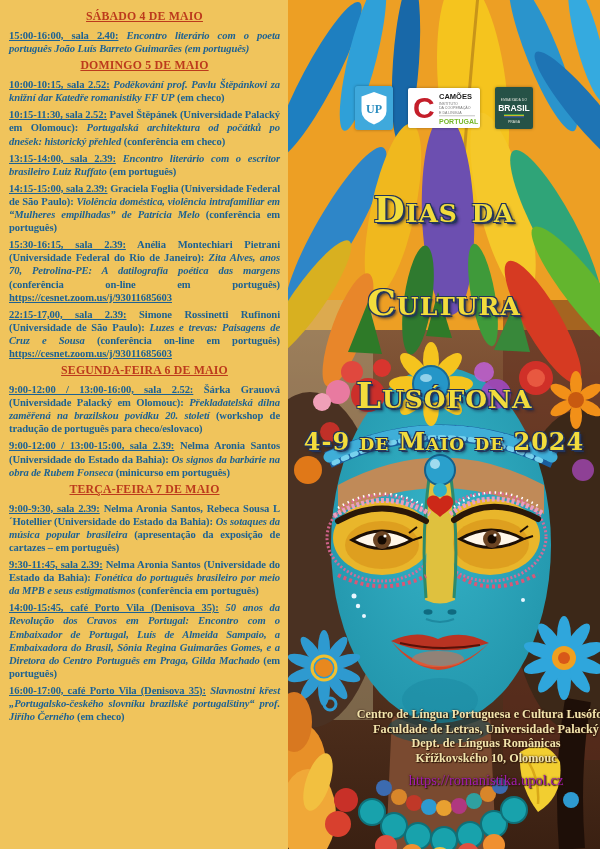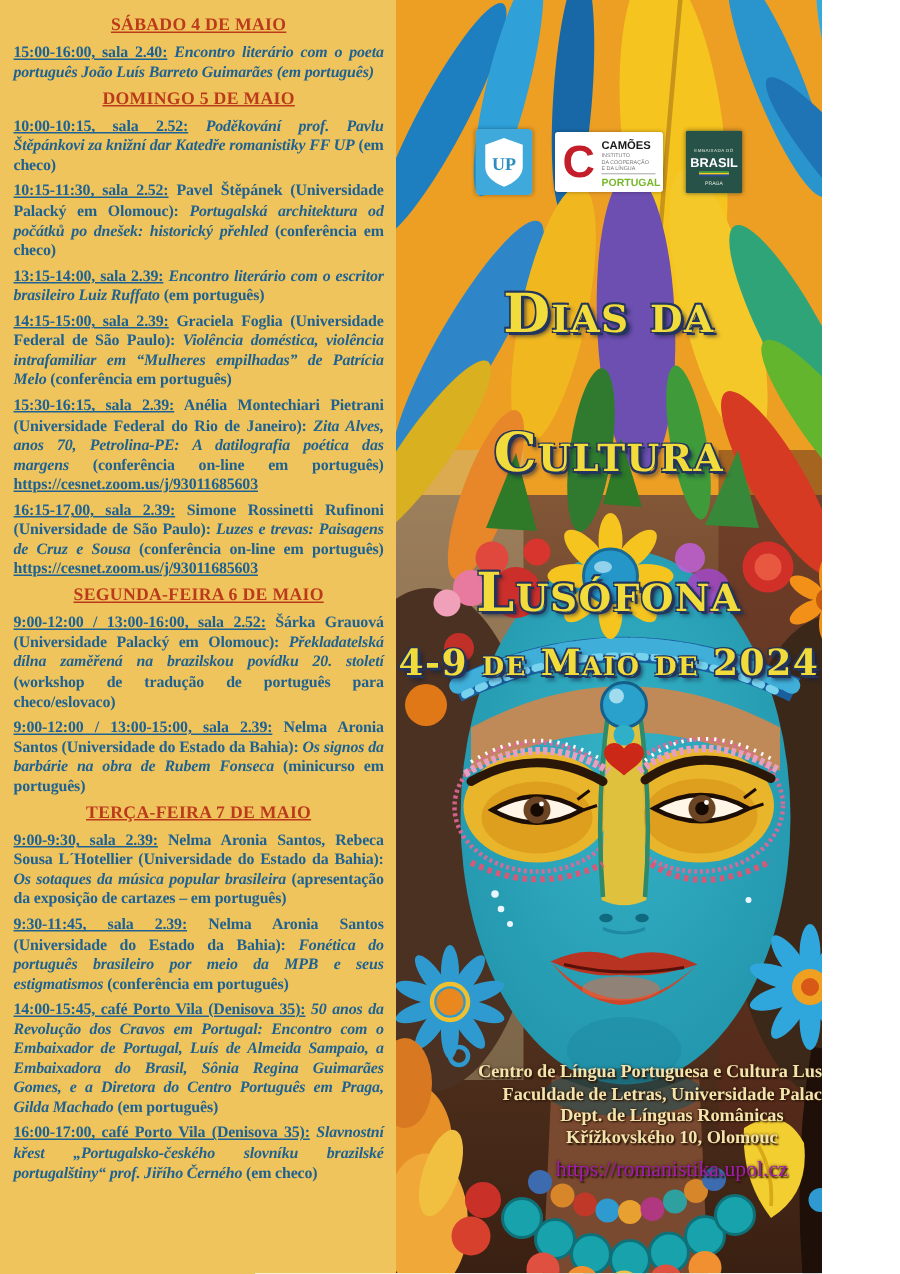--- a/index.html
+++ b/index.html
@@ -1,18 +1,18 @@
 <!DOCTYPE html>
 <html><head>
 <meta charset="utf-8">
 <style>
   html,body{margin:0;padding:0;}
   body{width:600px;height:849px;overflow:hidden;background:#fff;
        font-family:"Liberation Serif","DejaVu Serif",serif;}
-  .poster{position:relative;width:548px;height:849px;display:flex;}
+  .poster{position:relative;width:600px;height:849px;display:flex;}
 
   
   .schedule-col{width:288px;height:849px;background:#F0C45C;box-sizing:border-box;
                 padding:10px 8px 4px 9px;overflow:hidden;}
   .sec-header{color:#BC3A1C;font-weight:bold;text-align:center;text-decoration:underline;
               font-size:11.8px;line-height:13px;margin:3px 0 6px;letter-spacing:.2px;}
   .sec-header:first-child{margin-top:0;}
   .event{color:#1D6293;font-weight:bold;font-size:10.6px;line-height:13.1px;
          text-align:justify;margin:0 0 4px;letter-spacing:-.1px;}
   .seg-time{text-decoration:underline;}
@@ -51,21 +51,21 @@
 
   <div class="schedule-col" id="schedule">
       <div class="sec-header">SÁBADO 4 DE MAIO</div>
       <p class="event"><span class="seg-time">15:00-16:00, sala 2.40:</span> <span class="seg-italic">Encontro literário com o poeta português João Luís Barreto Guimarães (em português)</span></p>
       <div class="sec-header">DOMINGO 5 DE MAIO</div>
       <p class="event"><span class="seg-time">10:00-10:15, sala 2.52:</span> <span class="seg-italic">Poděkování prof. Pavlu Štěpánkovi za knižní dar Katedře romanistiky FF UP</span> <span class="seg-roman">(em checo)</span></p>
       <p class="event"><span class="seg-time">10:15-11:30, sala 2.52:</span> <span class="seg-roman">Pavel Štěpánek (Universidade Palacký em Olomouc):</span> <span class="seg-italic">Portugalská architektura od počátků po dnešek: historický přehled</span> <span class="seg-roman">(conferência em checo)</span></p>
       <p class="event"><span class="seg-time">13:15-14:00, sala 2.39:</span> <span class="seg-italic">Encontro literário com o escritor brasileiro Luiz Ruffato</span> <span class="seg-roman">(em português)</span></p>
       <p class="event"><span class="seg-time">14:15-15:00, sala 2.39:</span> <span class="seg-roman">Graciela Foglia (Universidade Federal de São Paulo):</span> <span class="seg-italic">Violência doméstica, violência intrafamiliar em “Mulheres empilhadas” de Patrícia Melo</span> <span class="seg-roman">(conferência em português)</span></p>
       <p class="event"><span class="seg-time">15:30-16:15, sala 2.39:</span> <span class="seg-roman">Anélia Montechiari Pietrani (Universidade Federal do Rio de Janeiro):</span> <span class="seg-italic">Zita Alves, anos 70, Petrolina-PE: A datilografia poética das margens</span> <span class="seg-roman">(conferência on-line em português)</span> <span class="seg-link">https://cesnet.zoom.us/j/93011685603</span></p>
-      <p class="event"><span class="seg-time">16:15-17,00, sala 2.39:</span> <span class="seg-roman">Simone Rossinetti Rufinoni (Universidade de São Paulo):</span> <span class="seg-italic">Luzes e trevas: Paisagens de Cruz e Sousa</span> <span class="seg-roman">(conferência on-line em português)</span> <span class="seg-link">https://cesnet.zoom.us/j/93011685603</span></p>
+      <p class="event"><span class="seg-time">22:15-17,00, sala 2.39:</span> <span class="seg-roman">Simone Rossinetti Rufinoni (Universidade de São Paulo):</span> <span class="seg-italic">Luzes e trevas: Paisagens de Cruz e Sousa</span> <span class="seg-roman">(conferência on-line em português)</span> <span class="seg-link">https://cesnet.zoom.us/j/93011685603</span></p>
       <div class="sec-header">SEGUNDA-FEIRA 6 DE MAIO</div>
       <p class="event"><span class="seg-time">9:00-12:00 / 13:00-16:00, sala 2.52:</span> <span class="seg-roman">Šárka Grauová (Universidade Palacký em Olomouc):</span> <span class="seg-italic">Překladatelská dílna zaměřená na brazilskou povídku 20. století</span> <span class="seg-roman">(workshop de tradução de português para checo/eslovaco)</span></p>
       <p class="event"><span class="seg-time">9:00-12:00 / 13:00-15:00, sala 2.39:</span> <span class="seg-roman">Nelma Aronia Santos (Universidade do Estado da Bahia):</span> <span class="seg-italic">Os signos da barbárie na obra de Rubem Fonseca</span> <span class="seg-roman">(minicurso em português)</span></p>
       <div class="sec-header">TERÇA-FEIRA 7 DE MAIO</div>
       <p class="event"><span class="seg-time">9:00-9:30, sala 2.39:</span> <span class="seg-roman">Nelma Aronia Santos, Rebeca Sousa L´Hotellier (Universidade do Estado da Bahia):</span> <span class="seg-italic">Os sotaques da música popular brasileira</span> <span class="seg-roman">(apresentação da exposição de cartazes – em português)</span></p>
       <p class="event"><span class="seg-time">9:30-11:45, sala 2.39:</span> <span class="seg-roman">Nelma Aronia Santos (Universidade do Estado da Bahia):</span> <span class="seg-italic">Fonética do português brasileiro por meio da MPB e seus estigmatismos</span> <span class="seg-roman">(conferência em português)</span></p>
       <p class="event"><span class="seg-time">14:00-15:45, café Porto Vila (Denisova 35):</span> <span class="seg-italic">50 anos da Revolução dos Cravos em Portugal: Encontro com o Embaixador de Portugal, Luís de Almeida Sampaio, a Embaixadora do Brasil, Sônia Regina Guimarães Gomes, e a Diretora do Centro Português em Praga, Gilda Machado</span> <span class="seg-roman">(em português)</span></p>
       <p class="event"><span class="seg-time">16:00-17:00, café Porto Vila (Denisova 35):</span> <span class="seg-italic">Slavnostní křest „Portugalsko-českého slovníku brazilské portugalštiny“ prof. Jiřího Černého</span> <span class="seg-roman">(em checo)</span></p>
     </div>
 

